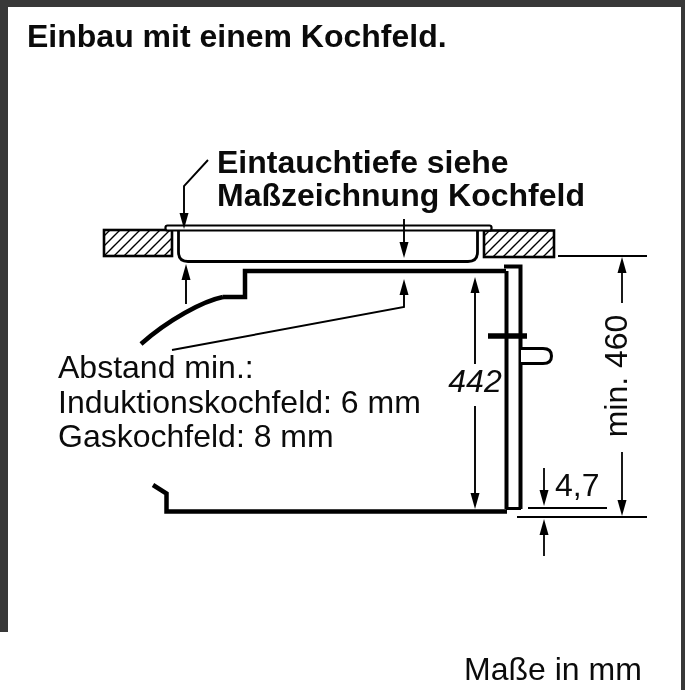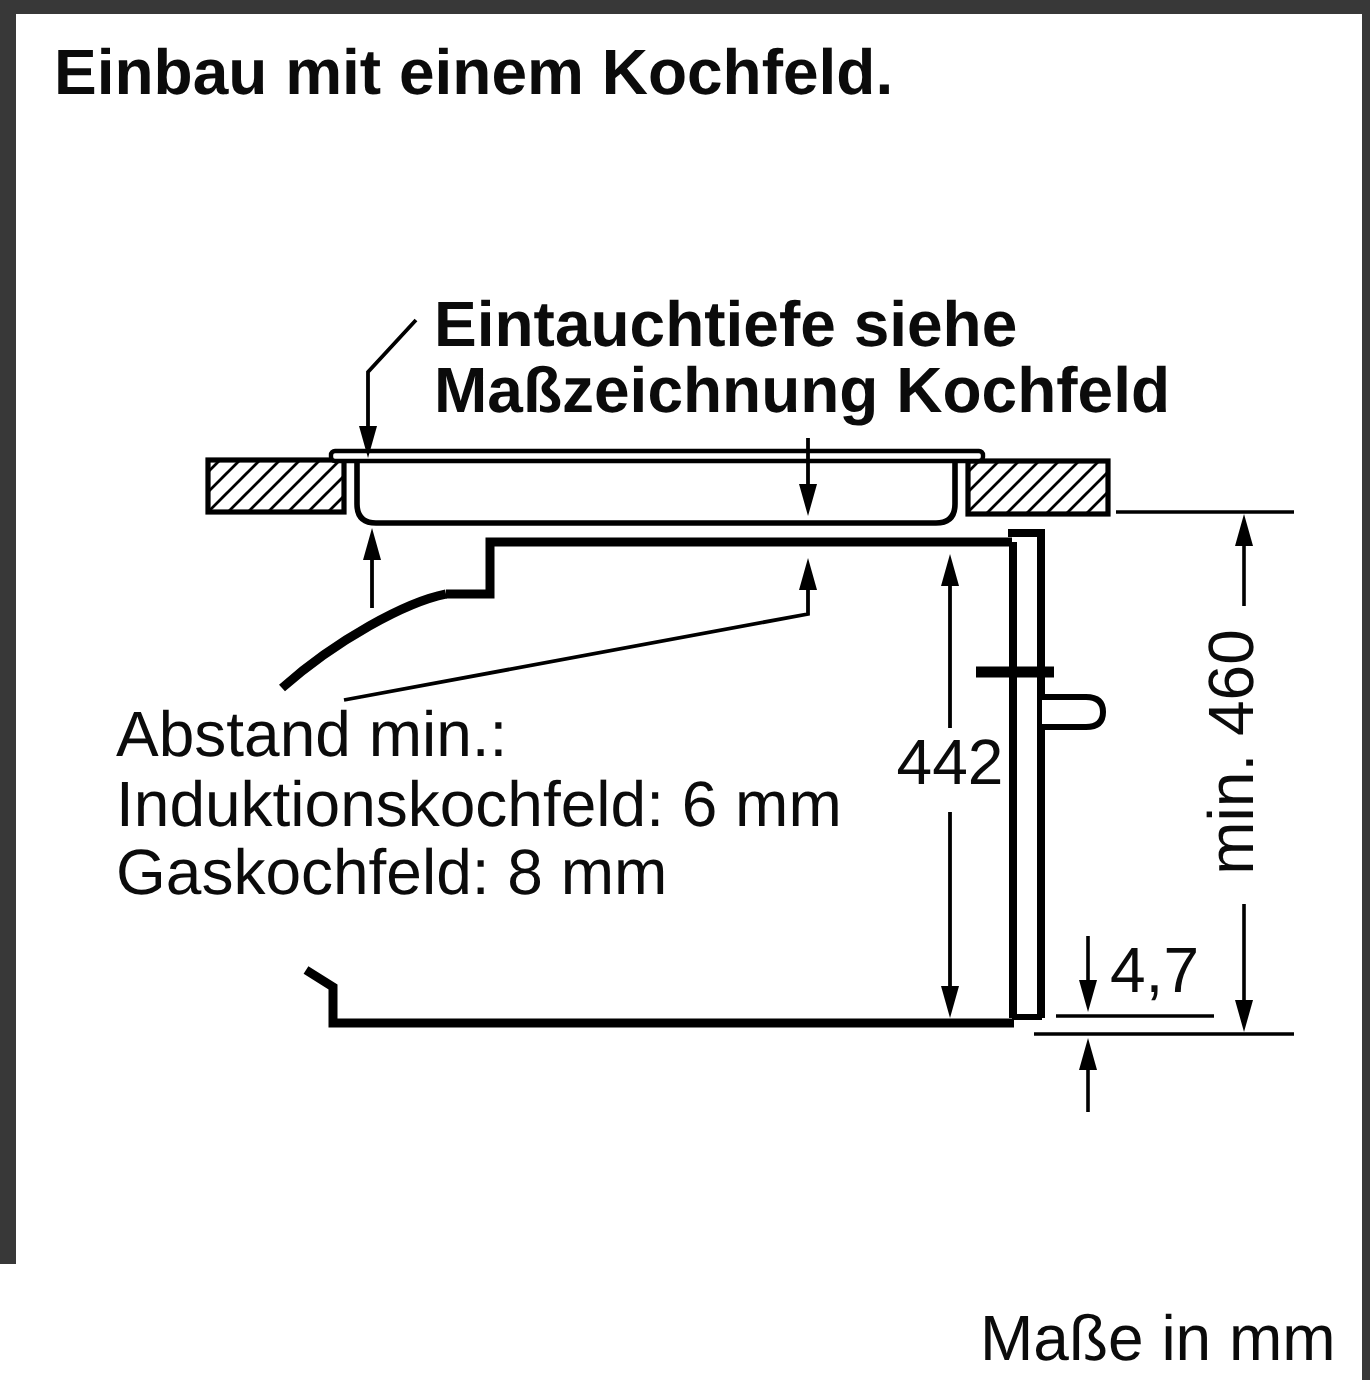--- a/index.html
+++ b/index.html
@@ -26,27 +26,27 @@
     position: absolute;
     color: #0b0b0b;
     font-size: 32px;
     line-height: 33px;
     white-space: nowrap;
     letter-spacing: 0;
   }
   #page-title      { left: 27px;  top: 20px; font-weight: bold; }
   #depth-callout   { left: 217px; top: 146px; font-weight: bold; }
   #clearance-note  { left: 34px;  top: 350px; line-height: 34.5px; margin-left: 24px; }
-  #dim-442         { left: 443px; top: 365px; width: 64px; text-align: center; }
+  #dim-442         { left: 443px; top: 365px; width: 64px; text-align: center; font-style: italic; }
   #dim-min460 {
     left: 616px; top: 376px;
     transform: translate(-50%, -50%) rotate(-90deg);
   }
   #dim-75          { left: 555px; top: 469px; }
-  #units-note      { left: 490px; top: 653px; }
+  #units-note      { left: 464px; top: 653px; }
   #diagram-svg { position: absolute; left: 0; top: 0; }
 </style>
 </head>
 <body>
 
 <div id="stage">
 
   <div id="frame-top" class="frame-bar"></div>
   <div id="frame-left" class="frame-bar"></div>
   <div id="frame-right" class="frame-bar"></div>

